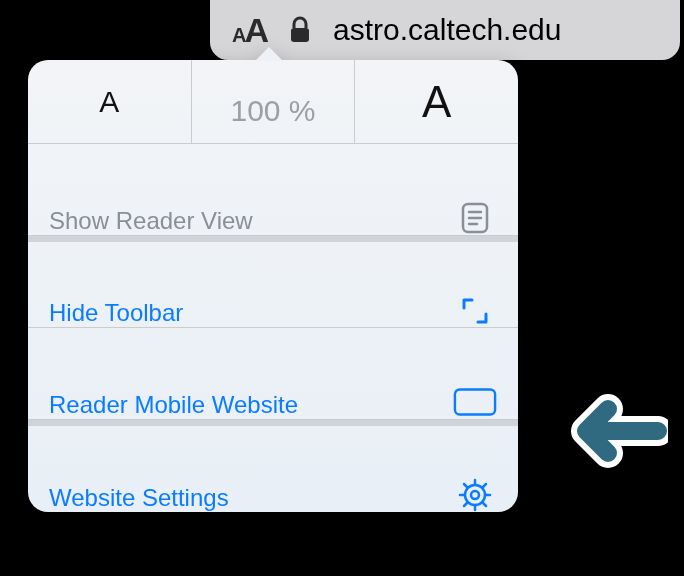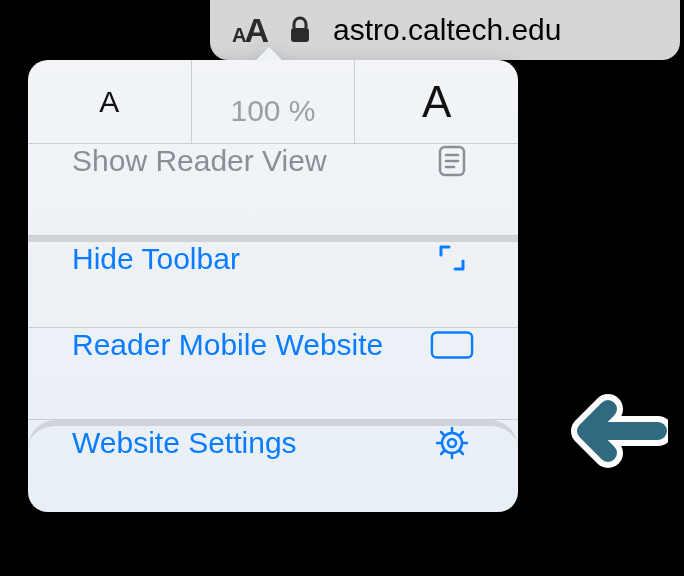--- a/index.html
+++ b/index.html
@@ -69,27 +69,27 @@
     justify-content:center;
     border-right:1px solid #c9cdd2;
   }
   .zoom-cell:last-child { border-right:none; }
   .zoom-dec { font-size:30px; color:#111; font-weight:400;}
   .zoom-val { font-size:30px; color:#9aa0a6;margin-top:19px; }
   .zoom-inc { font-size:44px; color:#111; font-weight:400;}
   .menu-item {
     height: 92px;
     display:flex;
-    align-items:flex-start;
+    align-items:flex-end;
     justify-content:space-between;
-    padding: 0 44px;
-    font-size:30px;
+    padding: 0 21px;
+    font-size:24px;
     border-bottom:1px solid #c9cdd2;
   }
-  .menu-item:last-child { border-bottom:none;border-radius:28px; }
+  .menu-item:last-child { border-bottom:none; }
   .thick-sep {
     border-top:6px solid #d0d3d7;
   }
   .disabled { color:#8a8f96; }
   .accent { color:#0a7cff; }
   .icon-box { width:44px; display:flex; justify-content:center; align-items:center; }
 
   .arrow {
     position:absolute;
     top: 386px;

